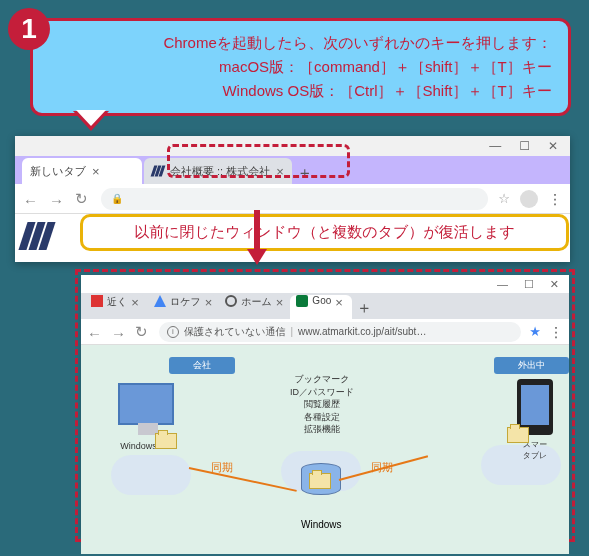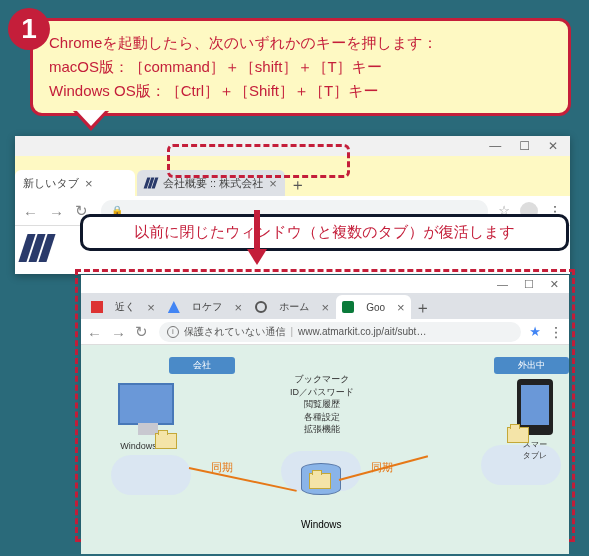--- a/index.html
+++ b/index.html
@@ -1,46 +1,46 @@
 <!DOCTYPE html>
 <html><head>
 <meta charset="utf-8">
 <style>
 *{margin:0;padding:0;box-sizing:border-box}
 body{width:589px;height:556px;font-family:'Meiryo','Hiragino Sans',sans-serif;background:#2a6a7a;position:relative;overflow:hidden}
 .step-badge{position:absolute;top:8px;left:8px;width:42px;height:42px;border-radius:50%;background:#c41e3a;color:#fff;font-size:28px;font-weight:bold;display:flex;align-items:center;justify-content:center;z-index:20}
-.callout1{position:absolute;top:18px;left:30px;right:18px;background:#fef9c3;border:3px solid #c41e3a;border-radius:12px;padding:10px 16px;z-index:15;text-align:left;font-size:15px;color:#c41e3a;line-height:1.6}
+.callout1{position:absolute;top:18px;left:30px;right:18px;background:#7dd3fc;border:3px solid #c41e3a;border-radius:12px;padding:10px 16px;z-index:15;text-align:right;font-size:15px;color:#c41e3a;line-height:1.6}
 .callout1::after{content:"";position:absolute;bottom:-18px;left:40px;width:0;height:0;border-left:18px solid transparent;border-right:18px solid transparent;border-top:20px solid #c41e3a}
 .callout1::before{content:"";position:absolute;bottom:-13px;left:43px;width:0;height:0;border-left:15px solid transparent;border-right:15px solid transparent;border-top:16px solid #fff;z-index:1}
 .win1{position:absolute;top:136px;left:15px;width:555px;background:#fff;box-shadow:0 2px 8px rgba(0,0,0,.3);z-index:5}
 .titlebar{height:20px;background:#f1f1f1;display:flex;justify-content:flex-end;align-items:center;gap:18px;padding-right:12px}
 .titlebar span{font-size:12px;color:#666}
-.tabs{height:40px;background:#fef9c3;display:flex;align-items:flex-end;padding-left:0}
+.tabs{height:28px;background:#c4b5fd;display:flex;align-items:flex-end;padding-left:7px}
 .tab{height:26px;background:#fff;border-radius:6px 6px 0 0;display:flex;align-items:center;padding:0 8px;font-size:11px;color:#444;gap:6px;margin-right:2px;min-width:120px;max-width:150px}
 .tab.inactive{background:#dee1e6}
 .tab-close{font-size:13px;color:#666}
 .tab-plus{width:22px;text-align:center;font-size:16px;color:#555}
 .urlbar{height:30px;background:#fff;display:flex;align-items:center;padding:0 8px;gap:10px;border-bottom:1px solid #ddd}
 .nav-btn{color:#888;font-size:15px;width:16px}
 .url-field{flex:1;background:#f1f3f4;border-radius:14px;height:22px;display:flex;align-items:center;padding:0 10px;font-size:11px;color:#555;gap:6px}
 .url-field .lock{font-size:10px;color:#777}
 .star{color:#999;font-size:13px}
 .avatar{width:18px;height:18px;border-radius:50%;background:#ddd}
 .menu-dots{font-size:14px;color:#555}
 .content1{background:#fff;padding:8px}
 .logo-stripes{display:inline-flex;gap:2px}
 .logo-stripes span{width:8px;height:28px;background:#2a3a6a;transform:skewX(-18deg)}
 .dashed-box1{position:absolute;top:144px;left:167px;width:183px;height:34px;border:3px dashed #c41e3a;border-radius:6px;z-index:18}
 .arrow-down{position:absolute;top:249px;left:247px;width:0;height:0;border-left:10px solid transparent;border-right:10px solid transparent;border-top:16px solid #c41e3a;z-index:18}
 .arrow-down::before{content:"";position:absolute;top:-55px;left:-3px;width:6px;height:50px;background:#c41e3a}
-.callout2{position:absolute;top:214px;left:80px;right:20px;background:#fff;border:3px solid #0f172a;border-radius:10px;padding:6px 12px;z-index:16;text-align:center;font-size:15px;color:#c41e3a}
+.callout2{position:absolute;top:214px;left:80px;right:20px;background:#fff;border:3px solid #eab308;border-radius:10px;padding:6px 12px;z-index:16;text-align:center;font-size:15px;color:#c41e3a}
 .win2-wrap{position:absolute;top:269px;left:75px;right:14px;bottom:14px;border:3px dashed #c41e3a;z-index:10;padding:3px}
 .win2{width:100%;height:100%;background:#fff;box-shadow:0 2px 6px rgba(0,0,0,.2)}
 .tabs2{height:26px;background:#dee1e6;display:flex;align-items:flex-end;padding-left:4px}
-.tab2{height:24px;border-radius:6px 6px 0 0;display:flex;align-items:center;padding:0 6px;font-size:10px;color:#444;gap:12px;margin-right:1px;min-width:62px;background:#dee1e6}
+.tab2{height:24px;border-radius:6px 6px 0 0;display:flex;padding:0 6px;font-size:10px;color:#444;gap:4px;margin-right:1px;min-width:62px;background:#dee1e6}
 .tab2.active{background:#fff}
 .tab2 .ico{width:12px;height:12px;display:inline-block}
 .tab2 .ico.red{background:#d33}
 .tab2 .ico.blue{background:#4285f4;clip-path:polygon(50% 0,100% 100%,0 100%)}
 .tab2 .ico.gear{border:2px solid #555;border-radius:50%}
 .tab2 .ico.green{background:#0a7a3a;border-radius:2px}
 .urlbar2{height:26px;background:#fff;display:flex;align-items:center;padding:0 6px;gap:8px;border-bottom:1px solid #ddd}
 .url-field2{flex:1;background:#f1f3f4;border-radius:12px;height:20px;display:flex;align-items:center;padding:0 8px;font-size:10px;color:#555;gap:5px;overflow:hidden;white-space:nowrap}
 .info-ico{display:inline-flex;width:12px;height:12px;border:1px solid #777;border-radius:50%;align-items:center;justify-content:center;font-size:8px;color:#777}
 .star2{color:#4285f4;font-size:13px}

